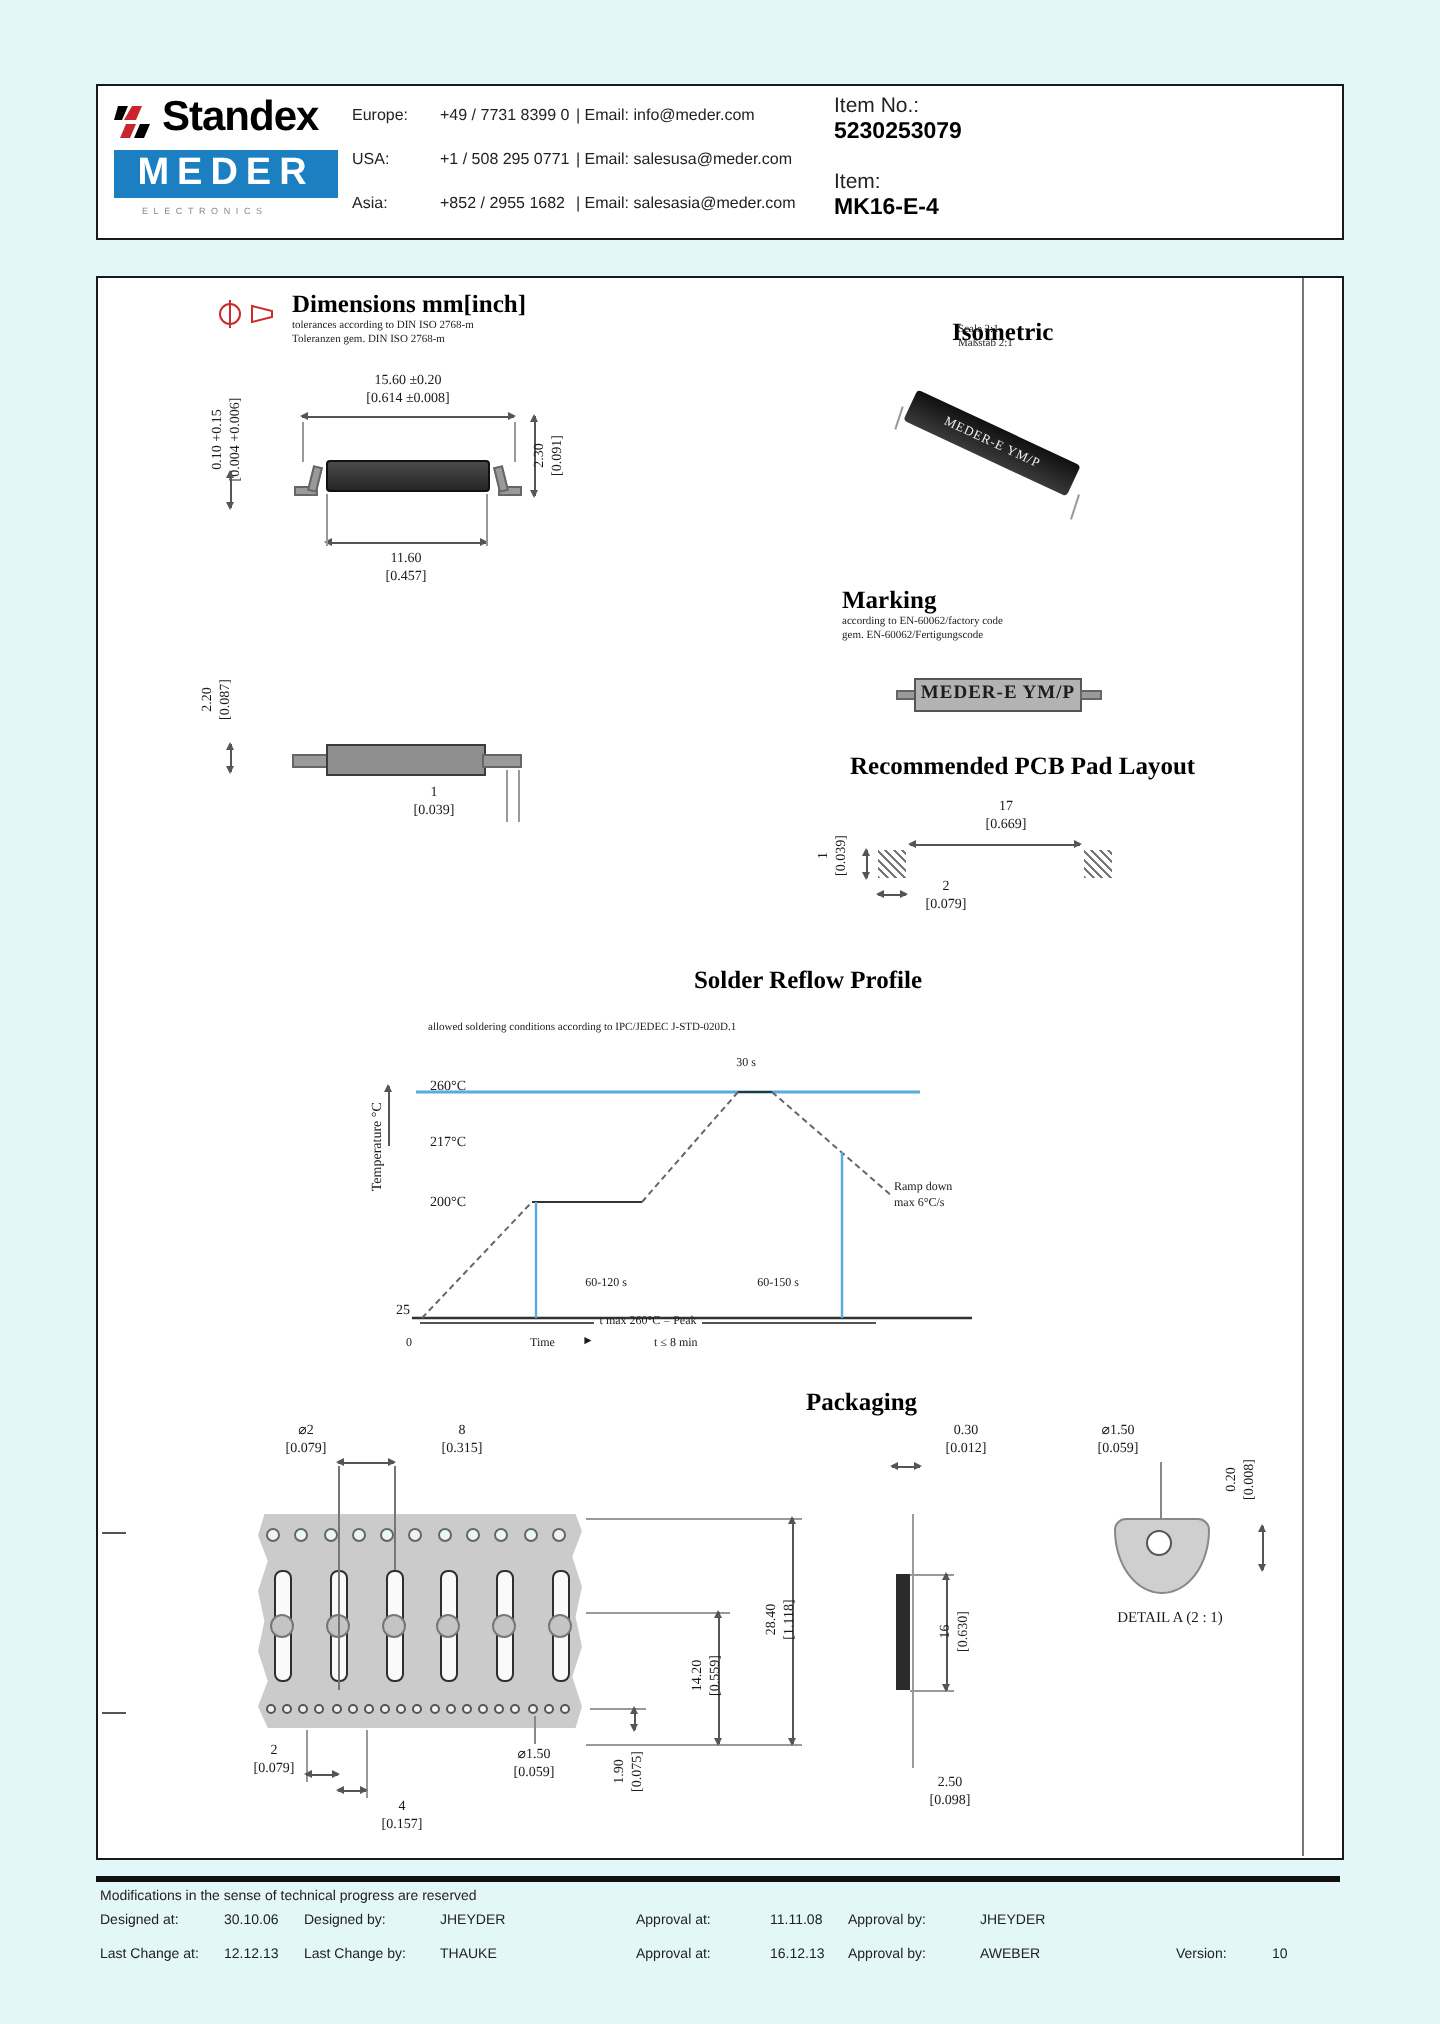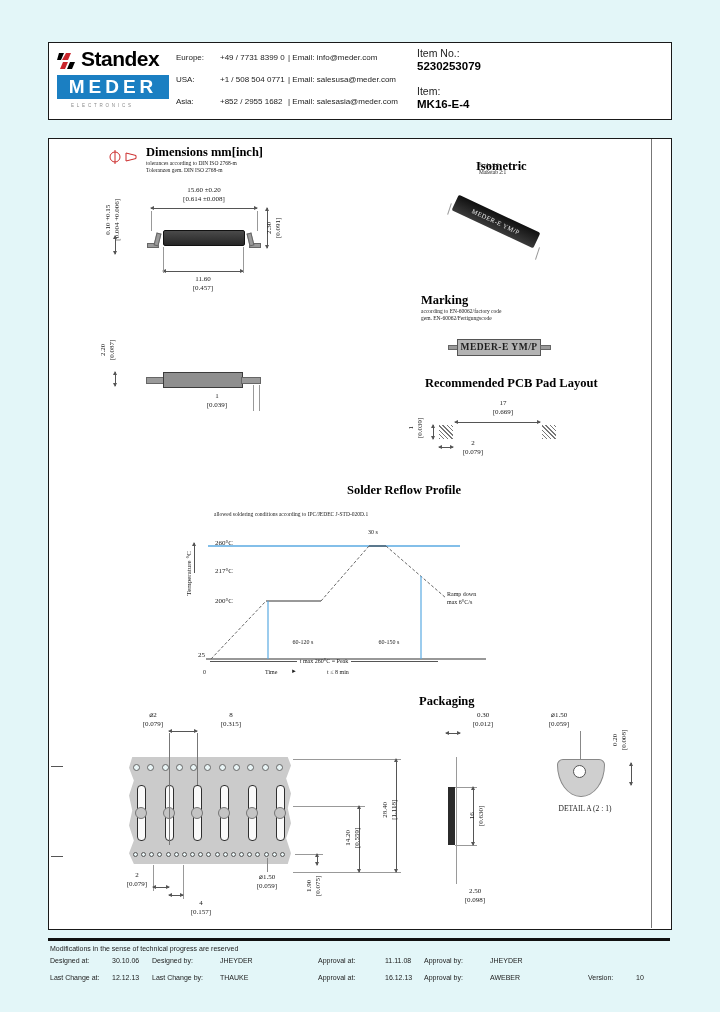--- a/index.html
+++ b/index.html
@@ -68,21 +68,21 @@
     <div class="meder-box" style="left:8px;top:32px;width:112px;height:24px;">MEDER</div>
     <div class="electronics" style="left:22px;top:60px;">ELECTRONICS</div>
 
     <div class="contact-row" style="left:127px;top:10px;width:290px;">
       <span class="region">Europe:</span>
       <span class="phone">+49 / 7731 8399 0</span>
       <span class="email">| Email: info@meder.com</span>
     </div>
     <div class="contact-row" style="left:127px;top:32px;width:290px;">
       <span class="region">USA:</span>
-      <span class="phone">+1 / 508 504 0771</span>
+      <span class="phone">+1 / 508 295 0771</span>
       <span class="email">| Email: salesusa@meder.com</span>
     </div>
     <div class="contact-row" style="left:127px;top:54px;width:290px;">
       <span class="region">Asia:</span>
       <span class="phone">+852 / 2955 1682</span>
       <span class="email">| Email: salesasia@meder.com</span>
     </div>
 
     <div class="itemlabel" style="left:368px;top:4px;">Item No.:</div>
     <div class="itemvalue" style="left:368px;top:17px;">5230253079</div>
@@ -210,21 +210,21 @@
     <div class="peaknote" style="left:158px;top:519px;width:234px;">
       <div class="fl"></div>
       <span>t max 260°C = Peak</span>
       <div class="fl"></div>
     </div>
     <div class="dim t6" style="left:154px;top:530px;">0</div>
     <div class="dim t6" style="left:216px;top:530px;">Time</div>
     <div class="dim t6" style="left:242px;top:529px;">►</div>
     <div class="dim t6" style="left:278px;top:530px;">t ≤ 8 min</div>
 
-    <div class="sec" style="left:370px;top:555px;text-align:center;">Packaging</div>
+    <div class="sec" style="left:354px;top:555px;text-align:center;">Packaging</div>
 
     <div class="dim" style="left:84px;top:572px;width:40px;">
       <div>⌀2</div>
       <div>[0.079]</div>
     </div>
     <div class="dim" style="left:162px;top:572px;width:40px;">
       <div>8</div>
       <div>[0.315]</div>
     </div>
     <div class="dl-h" style="left:120px;top:592px;width:28px;"></div>

